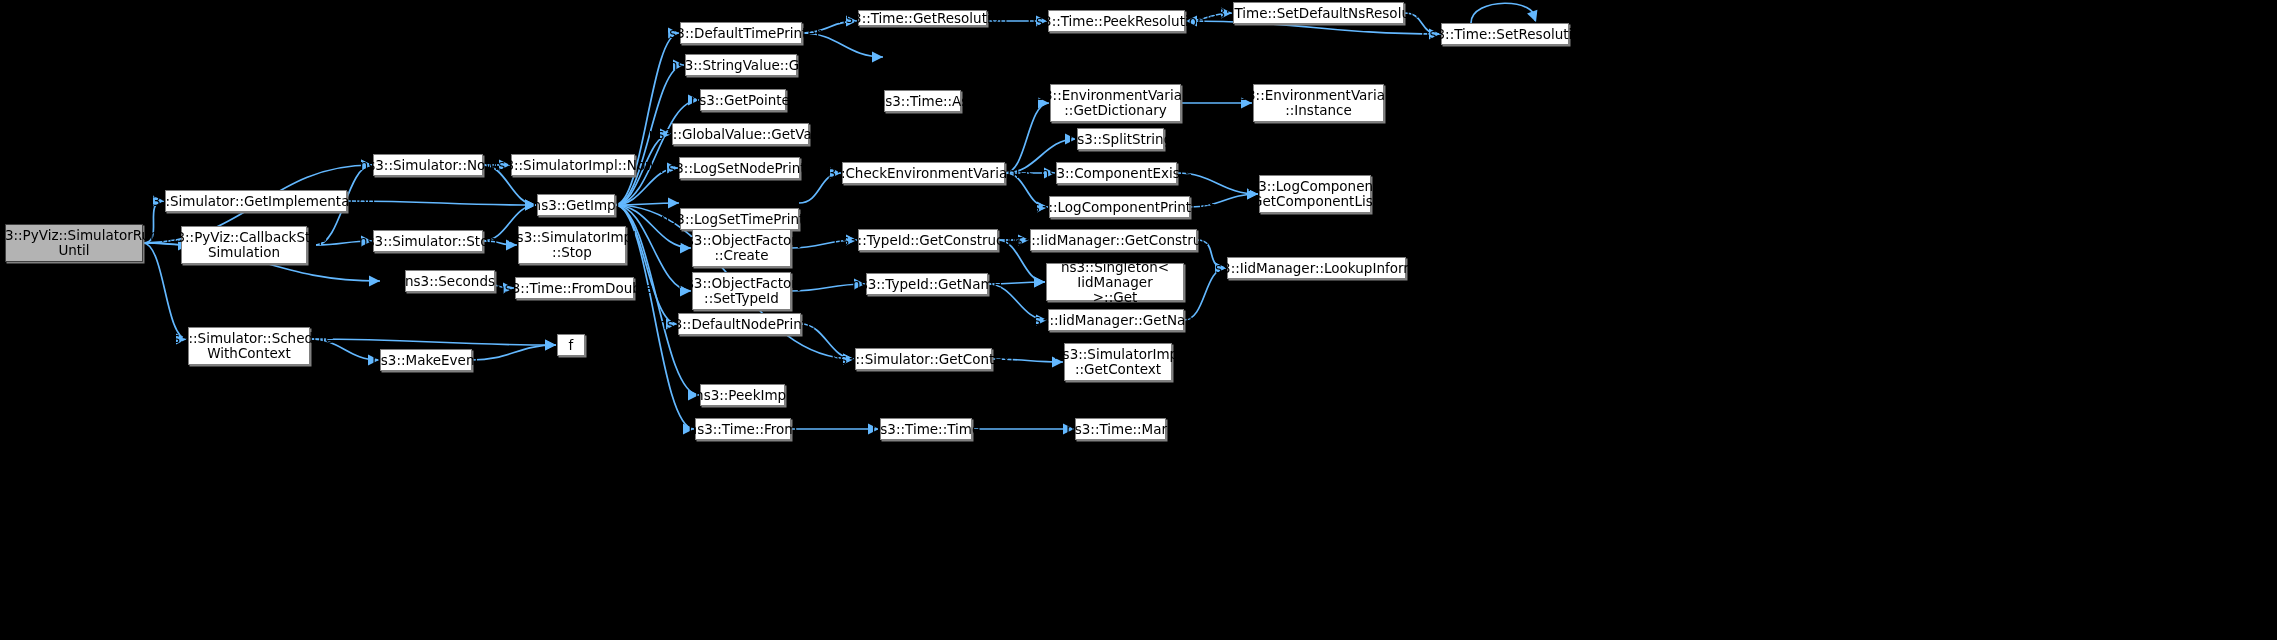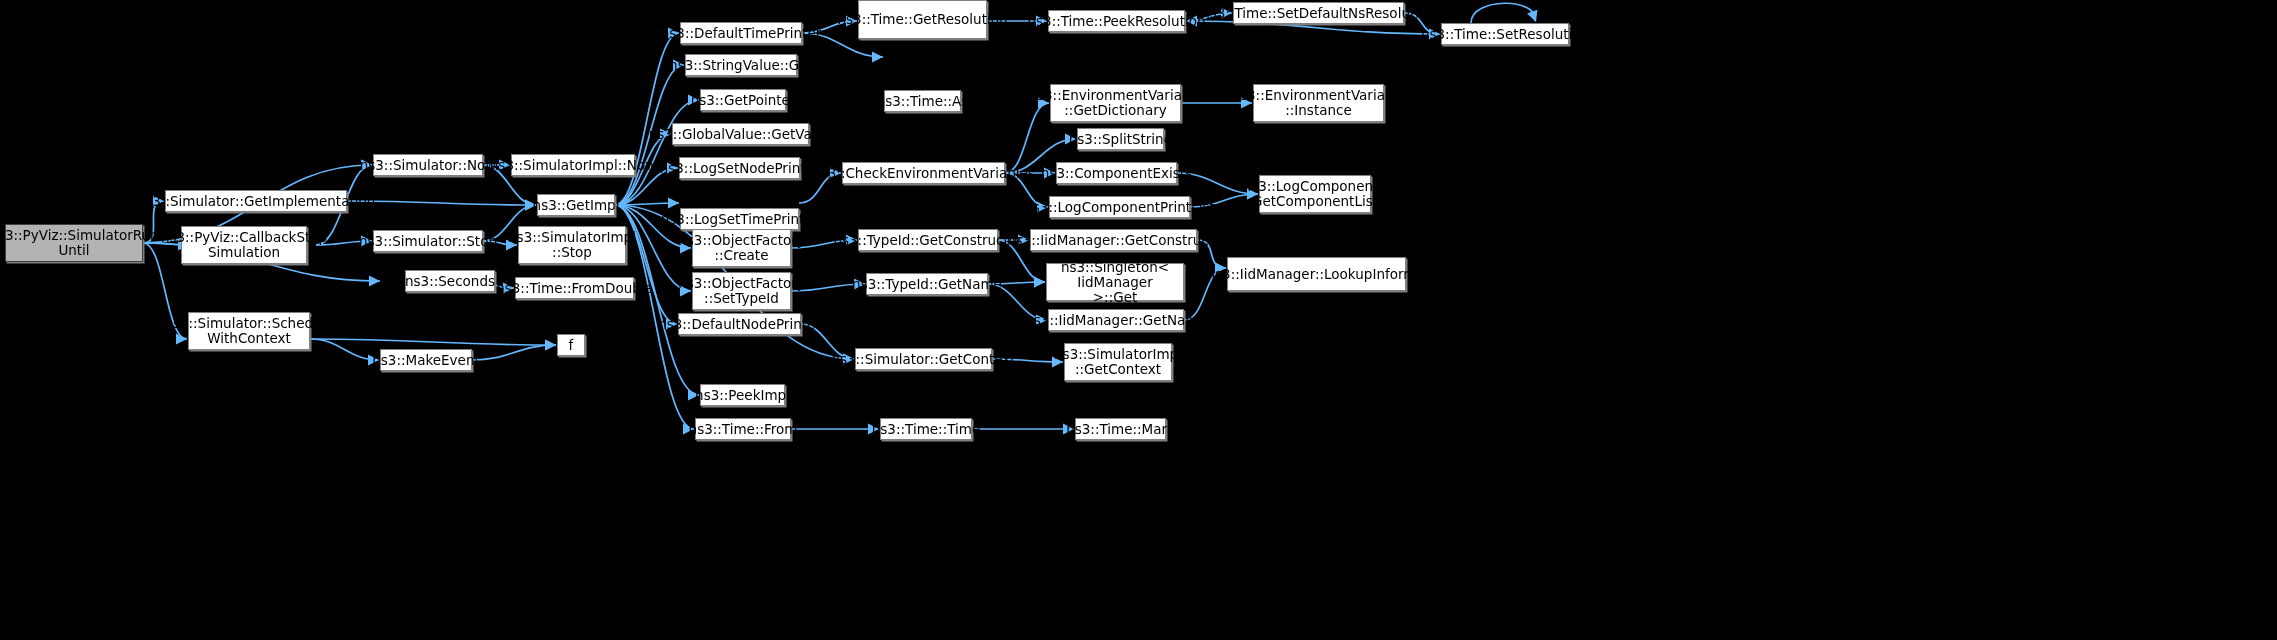--- a/index.html
+++ b/index.html
@@ -129,21 +129,21 @@
       <path d="M 1471 23 C 1471 -3, 1539 -3, 1535 21" class="edge"></path>
       <polygon points="0,0 -11,-5.5 -11,5.5" transform="translate(1536,22) rotate(70)" class="arrow"></polygon>
     </svg>
   <div id="nodes-layer">
       <div class="nodebox root" style="left: 5px; top: 224px; width: 138px; height: 38px;">ns3::PyViz::SimulatorRun
 Until</div>
       <div class="nodebox" style="left: 165px; top: 190px; width: 182px; height: 22px;">ns3::Simulator::GetImplementation</div>
       <div class="nodebox" style="left: 181px; top: 226px; width: 126px; height: 38px;">ns3::PyViz::CallbackStop
 Simulation</div>
       <div class="nodebox" style="left: 381px; top: 270px; width: 90px; height: 22px; margin-left: 24px;">ns3::Seconds</div>
-      <div class="nodebox" style="left: 188px; top: 312px; width: 122px; height: 38px;">ns3::Simulator::Schedule
+      <div class="nodebox" style="left: 188px; top: 327px; width: 122px; height: 38px;">ns3::Simulator::Schedule
 WithContext</div>
       <div class="nodebox" style="left: 380px; top: 349px; width: 92px; height: 22px;">ns3::MakeEvent</div>
       <div class="nodebox" style="left: 373px; top: 154px; width: 110px; height: 22px;">ns3::Simulator::Now</div>
       <div class="nodebox" style="left: 373px; top: 230px; width: 110px; height: 22px;">ns3::Simulator::Stop</div>
       <div class="nodebox" style="left: 511px; top: 154px; width: 124px; height: 22px;">ns3::SimulatorImpl::Now</div>
       <div class="nodebox" style="left: 537px; top: 194px; width: 78px; height: 22px;">ns3::GetImpl</div>
       <div class="nodebox" style="left: 518px; top: 226px; width: 108px; height: 38px;">ns3::SimulatorImpl
 ::Stop</div>
       <div class="nodebox" style="left: 515px; top: 277px; width: 119px; height: 22px;">ns3::Time::FromDouble</div>
       <div class="nodebox" style="left: 557px; top: 334px; width: 28px; height: 22px;">f</div>
@@ -153,21 +153,21 @@
       <div class="nodebox" style="left: 672px; top: 123px; width: 137px; height: 22px;">ns3::GlobalValue::GetValue</div>
       <div class="nodebox" style="left: 679px; top: 157px; width: 121px; height: 22px;">ns3::LogSetNodePrinter</div>
       <div class="nodebox" style="left: 680px; top: 208px; width: 119px; height: 22px;">ns3::LogSetTimePrinter</div>
       <div class="nodebox" style="left: 692px; top: 229px; width: 99px; height: 38px;">ns3::ObjectFactory
 ::Create</div>
       <div class="nodebox" style="left: 692px; top: 272px; width: 99px; height: 38px;">ns3::ObjectFactory
 ::SetTypeId</div>
       <div class="nodebox" style="left: 678px; top: 313px; width: 123px; height: 22px;">ns3::DefaultNodePrinter</div>
       <div class="nodebox" style="left: 700px; top: 384px; width: 85px; height: 22px;">ns3::PeekImpl</div>
       <div class="nodebox" style="left: 695px; top: 418px; width: 96px; height: 22px;">ns3::Time::From</div>
-      <div class="nodebox" style="left: 858px; top: 0; width: 129px; height: 39px;">ns3::Time::GetResolution</div>
+      <div class="nodebox" style="left: 858px; top: 10px; width: 129px; height: 16px;">ns3::Time::GetResolution</div>
       <div class="nodebox" style="left: 884px; top: 46px; width: 77px; height: 22px; margin-top: 44px;">ns3::Time::As</div>
       <div class="nodebox" style="left: 1050px; top: 84px; width: 131px; height: 38px;">ns3::EnvironmentVariable
 ::GetDictionary</div>
       <div class="nodebox" style="left: 1077px; top: 128px; width: 87px; height: 22px;">ns3::SplitString</div>
       <div class="nodebox" style="left: 842px; top: 162px; width: 163px; height: 22px;">ns3::CheckEnvironmentVariables</div>
       <div class="nodebox" style="left: 1056px; top: 162px; width: 121px; height: 22px;">ns3::ComponentExists</div>
       <div class="nodebox" style="left: 1049px; top: 196px; width: 141px; height: 22px;">ns3::LogComponentPrintList</div>
       <div class="nodebox" style="left: 858px; top: 229px; width: 140px; height: 22px;">ns3::TypeId::GetConstructor</div>
       <div class="nodebox" style="left: 866px; top: 273px; width: 122px; height: 22px;">ns3::TypeId::GetName</div>
       <div class="nodebox" style="left: 855px; top: 348px; width: 137px; height: 22px;">ns3::Simulator::GetContext</div>
@@ -177,17 +177,17 @@
 ::Instance</div>
       <div class="nodebox" style="left: 1259px; top: 175px; width: 112px; height: 38px;">ns3::LogComponent::
 GetComponentList</div>
       <div class="nodebox" style="left: 1030px; top: 229px; width: 167px; height: 22px; padding-left: 12px;">ns3::IidManager::GetConstructor</div>
       <div class="nodebox" style="left: 1046px; top: 263px; width: 138px; height: 38px;">ns3::Singleton&lt; IidManager
 &gt;::Get</div>
       <div class="nodebox" style="left: 1048px; top: 309px; width: 136px; height: 22px;">ns3::IidManager::GetName</div>
       <div class="nodebox" style="left: 1064px; top: 343px; width: 108px; height: 38px;">ns3::SimulatorImpl
 ::GetContext</div>
       <div class="nodebox" style="left: 1075px; top: 418px; width: 91px; height: 22px;">ns3::Time::Mark</div>
-      <div class="nodebox" style="left: 1227px; top: 257px; width: 179px; height: 34px; padding-left: 28px;">ns3::IidManager::LookupInformation</div>
+      <div class="nodebox" style="left: 1227px; top: 257px; width: 179px; height: 22px; padding-left: 28px;">ns3::IidManager::LookupInformation</div>
       <div class="nodebox" style="left: 1233px; top: 2px; width: 171px; height: 22px;">ns3::Time::SetDefaultNsResolution</div>
       <div class="nodebox" style="left: 1441px; top: 23px; width: 128px; height: 22px;">ns3::Time::SetResolution</div>
     </div>
 </div>
 
 </body></html>

